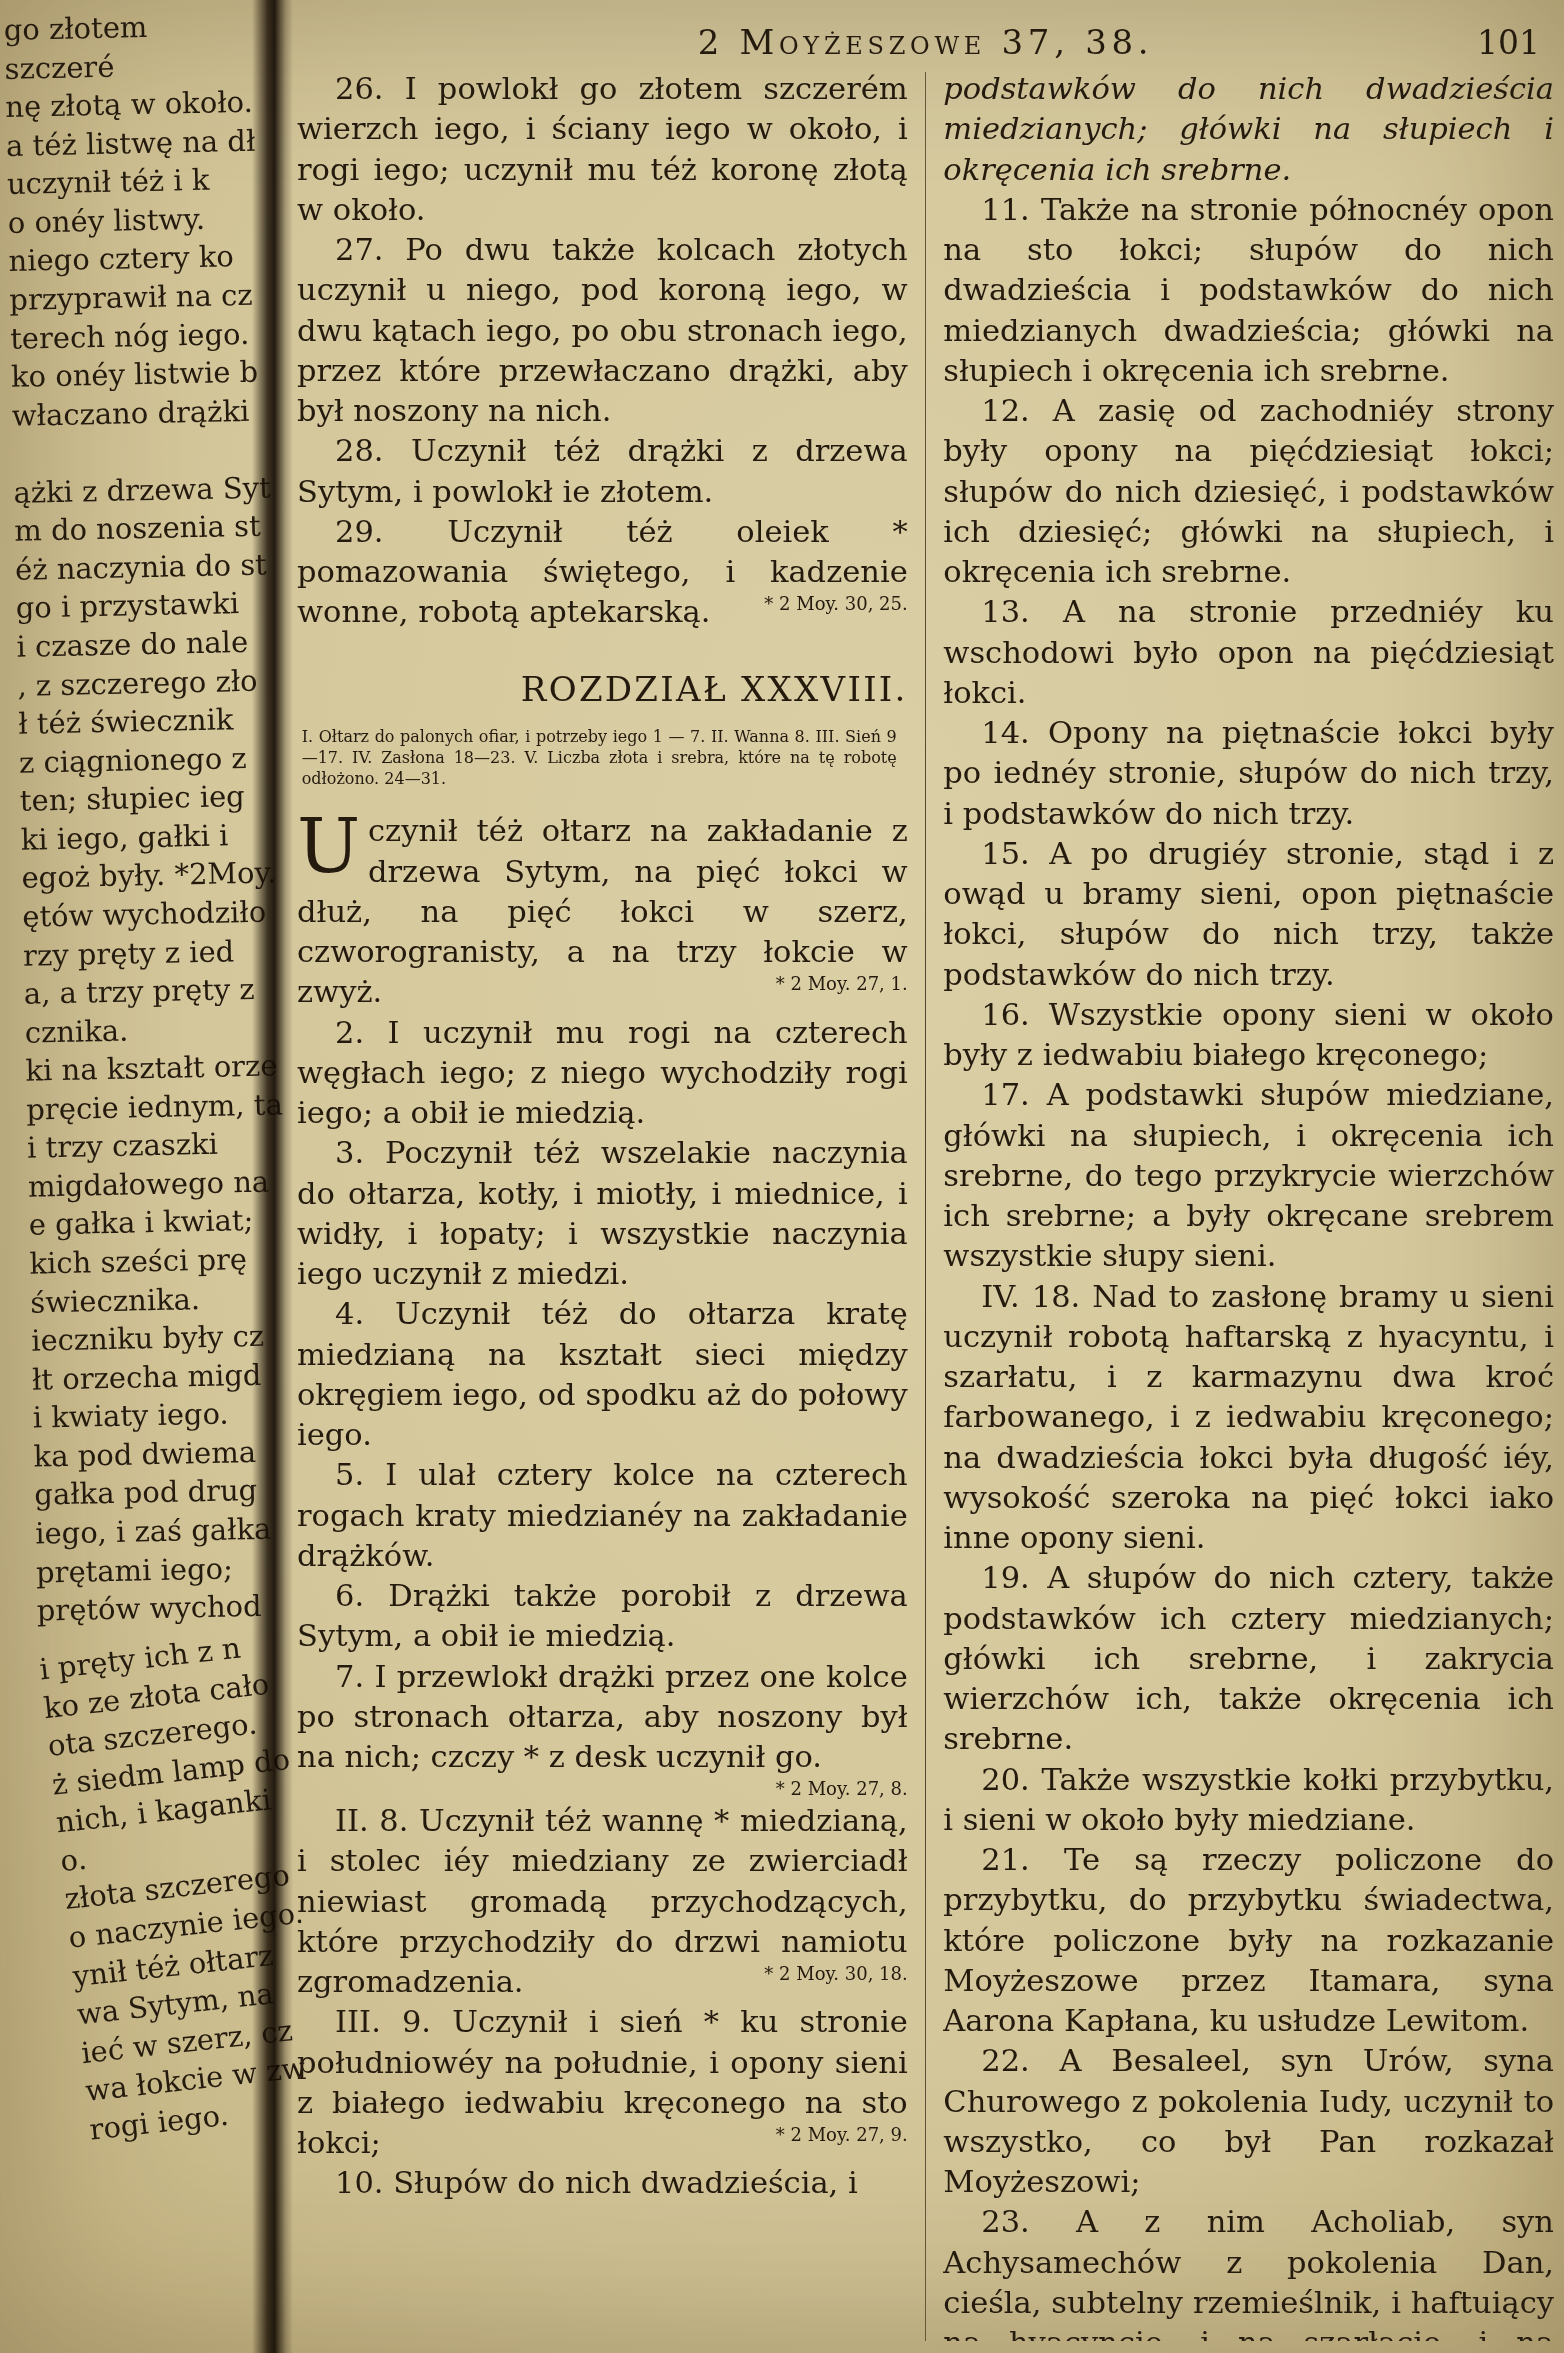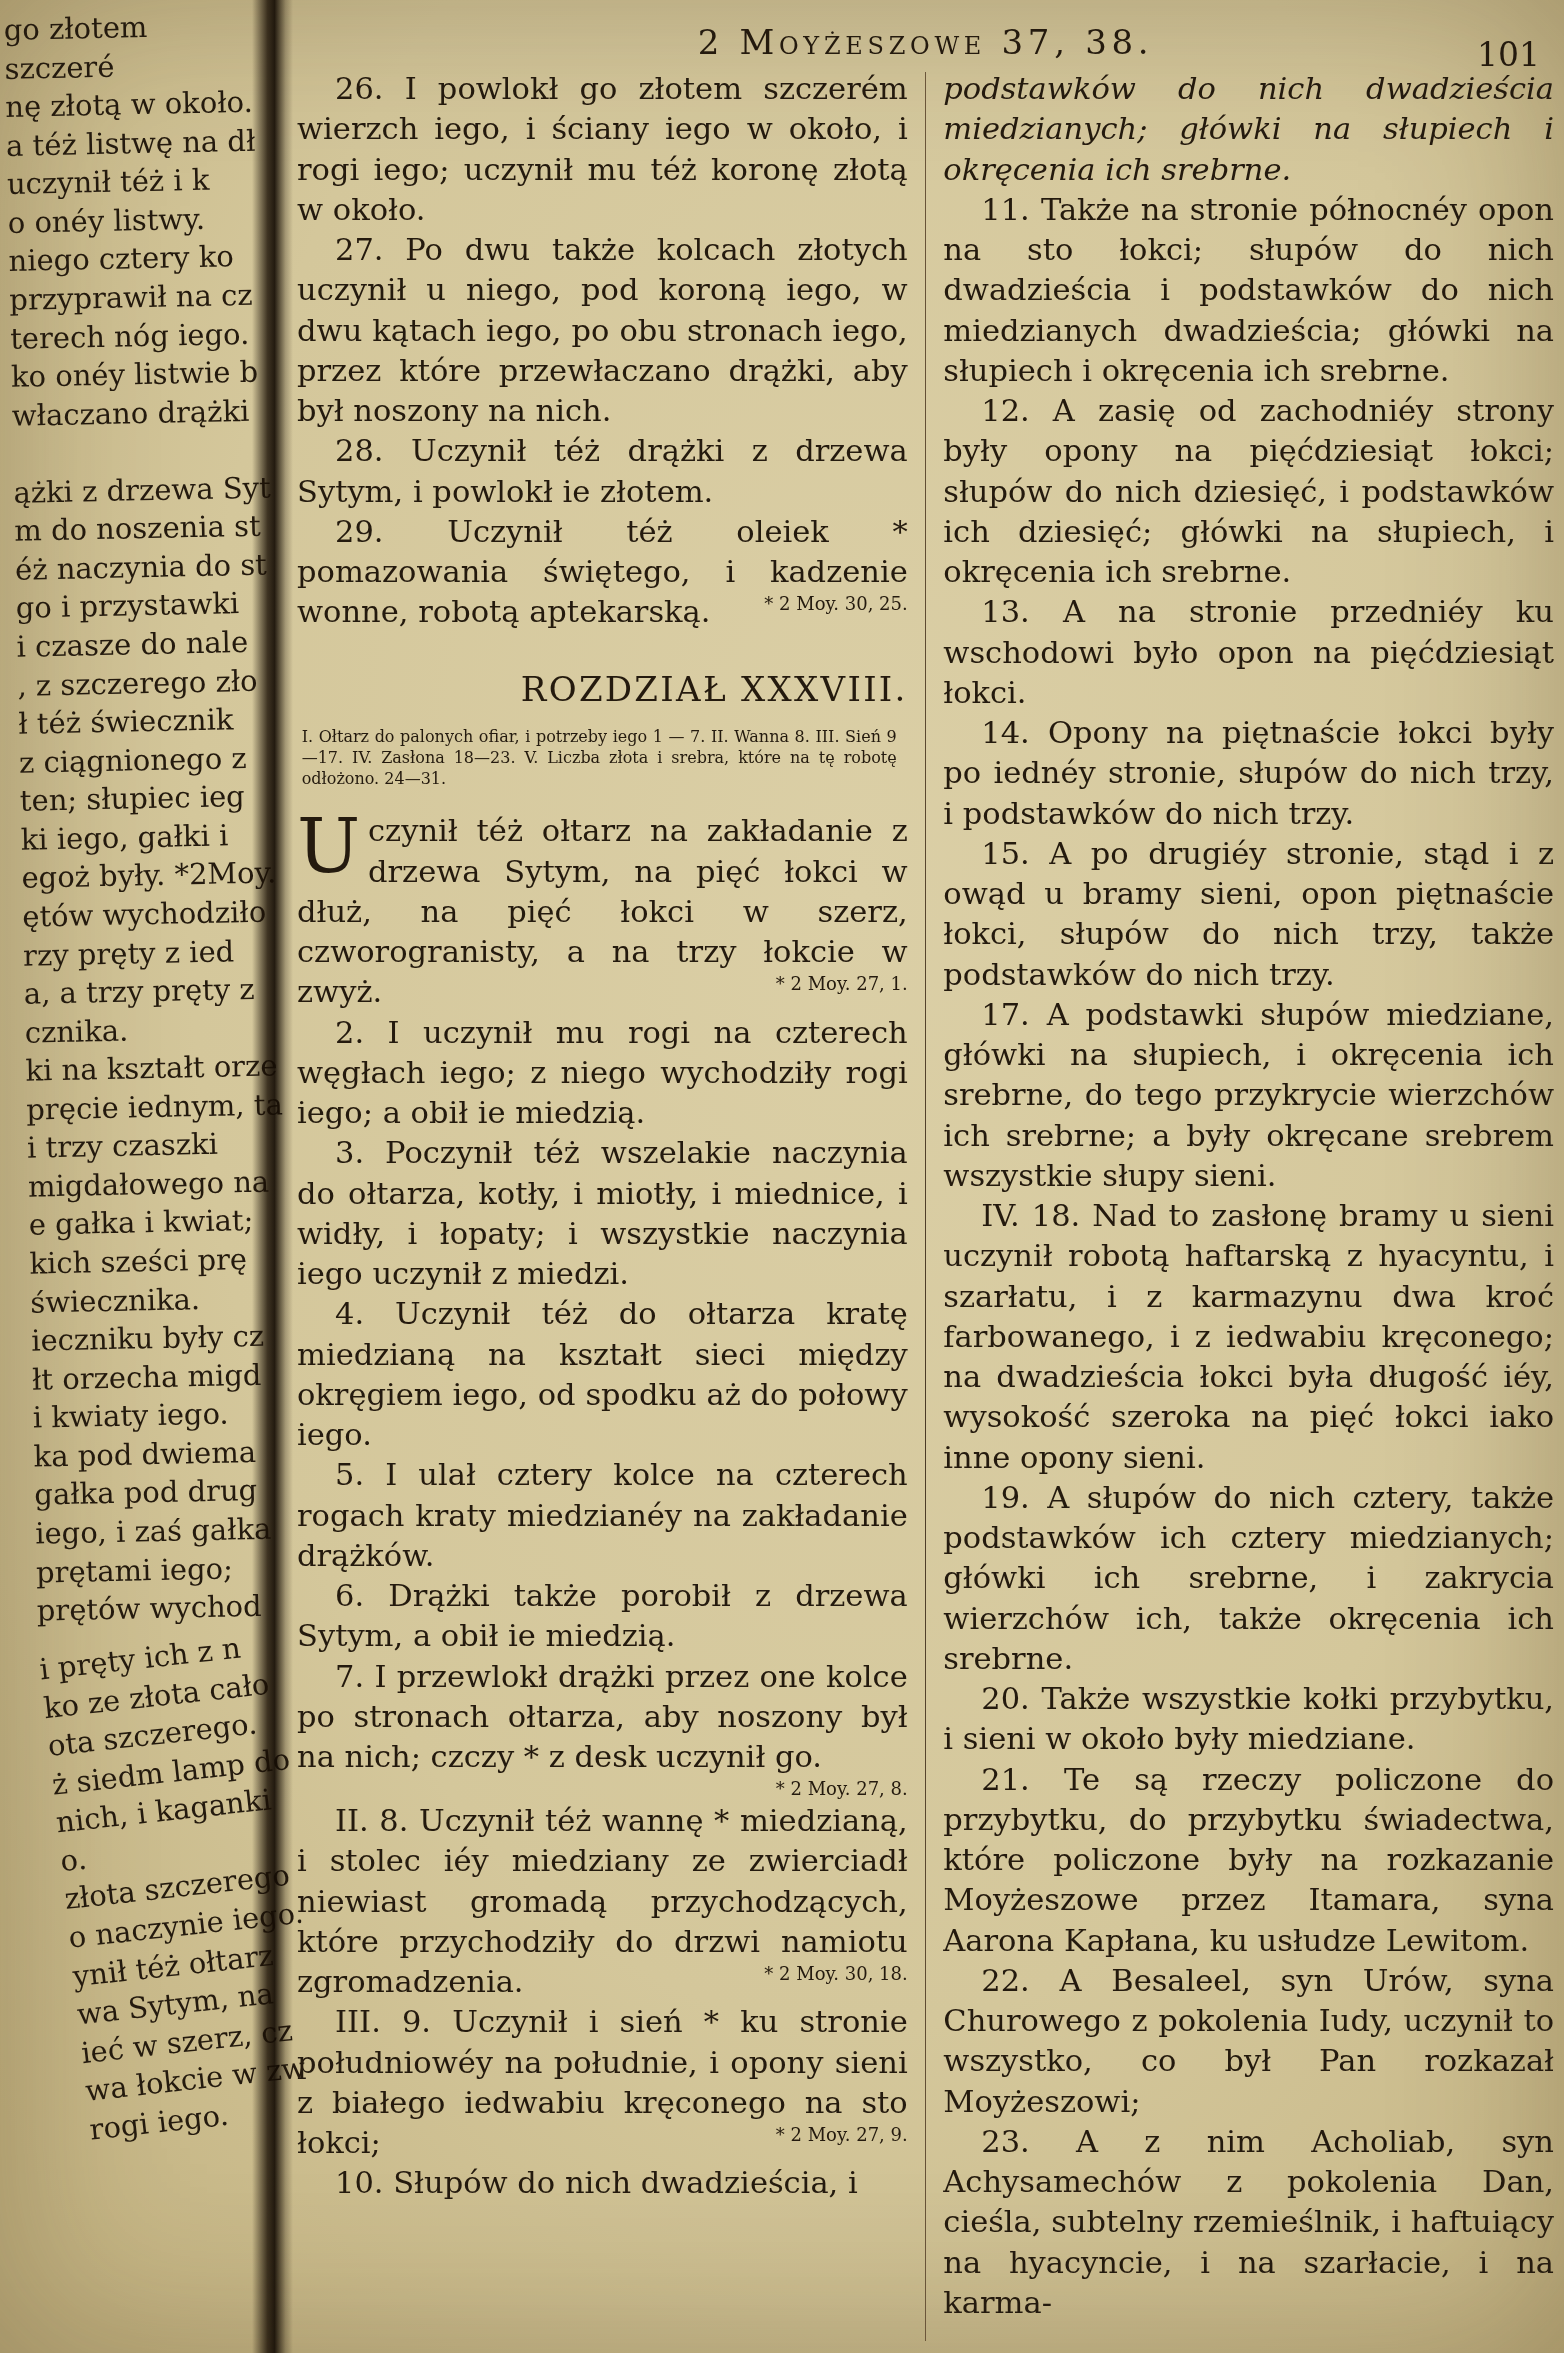--- a/index.html
+++ b/index.html
@@ -57,21 +57,21 @@
     height: 50px;
   }
   .running-title {
     text-align: center;
     font-variant: small-caps;
     letter-spacing: 4.7px;
     font-size: 34px;
     line-height: 47px;
   }
   .page-number {
-    position: absolute; right: 14px; top: 12px;
+    position: absolute; right: 14px; top: 0;
     font-size: 33px; line-height: 47px;
   }
 
   .columns {
     display: flex;
     gap: 17px;
     height: calc(100% - 63px);
     overflow: hidden;
   }
   .col {
@@ -223,20 +223,21 @@
 
       <div class="divider"></div>
 
       <div class="col">
         <p class="verse no-indent"><span>podstawków do nich dwadzieścia miedzianych; główki na słupiech i okręcenia ich srebrne.</span></p>
         <p class="verse"><span>11. Także na stronie północnéy opon na sto łokci; słupów do nich dwadzieścia i podstawków do nich miedzianych dwadzieścia; główki na słupiech i okręcenia ich srebrne.</span></p>
         <p class="verse"><span>12. A zasię od zachodniéy strony były opony na pięćdziesiąt łokci; słupów do nich dziesięć, i podstawków ich dziesięć; główki na słupiech, i okręcenia ich srebrne.</span></p>
         <p class="verse"><span>13. A na stronie przedniéy ku wschodowi było opon na pięćdziesiąt łokci.</span></p>
         <p class="verse"><span>14. Opony na piętnaście łokci były po iednéy stronie, słupów do nich trzy, i podstawków do nich trzy.</span></p>
         <p class="verse"><span>15. A po drugiéy stronie, stąd i z owąd u bramy sieni, opon piętnaście łokci, słupów do nich trzy, także podstawków do nich trzy.</span></p>
+        <p class="verse"><span>16. Wszystkie opony sieni w około były z iedwabiu białego kręconego;</span></p>
         <p class="verse"><span>17. A podstawki słupów miedziane, główki na słupiech, i okręcenia ich srebrne, do tego przykrycie wierzchów ich srebrne; a były okręcane srebrem wszystkie słupy sieni.</span></p>
         <p class="verse"><span>IV. 18. Nad to zasłonę bramy u sieni uczynił robotą haftarską z hyacyntu, i szarłatu, i z karmazynu dwa kroć farbowanego, i z iedwabiu kręconego; na dwadzieścia łokci była długość iéy, wysokość szeroka na pięć łokci iako inne opony sieni.</span></p>
         <p class="verse"><span>19. A słupów do nich cztery, także podstawków ich cztery miedzianych; główki ich srebrne, i zakrycia wierzchów ich, także okręcenia ich srebrne.</span></p>
         <p class="verse"><span>20. Także wszystkie kołki przybytku, i sieni w około były miedziane.</span></p>
         <p class="verse"><span>21. Te są rzeczy policzone do przybytku, do przybytku świadectwa, które policzone były na rozkazanie Moyżeszowe przez Itamara, syna Aarona Kapłana, ku usłudze Lewitom.</span></p>
         <p class="verse"><span>22. A Besaleel, syn Urów, syna Churowego z pokolenia Iudy, uczynił to wszystko, co był Pan rozkazał Moyżeszowi;</span></p>
         <p class="verse"><span>23. A z nim Acholiab, syn Achysamechów z pokolenia Dan, cieśla, subtelny rzemieślnik, i haftuiący na hyacyncie, i na szarłacie, i na karma-</span></p>
       </div>
 
     </div>

